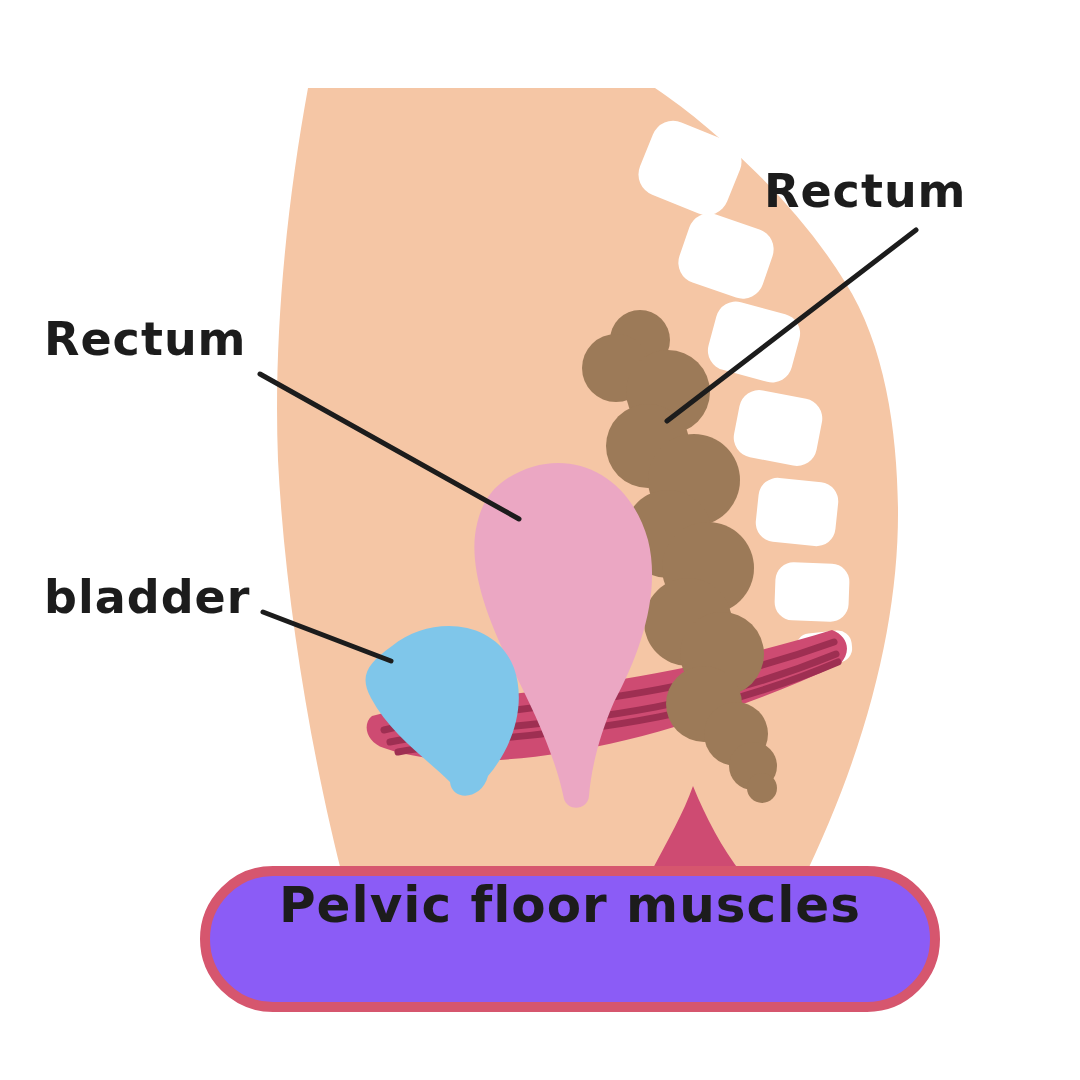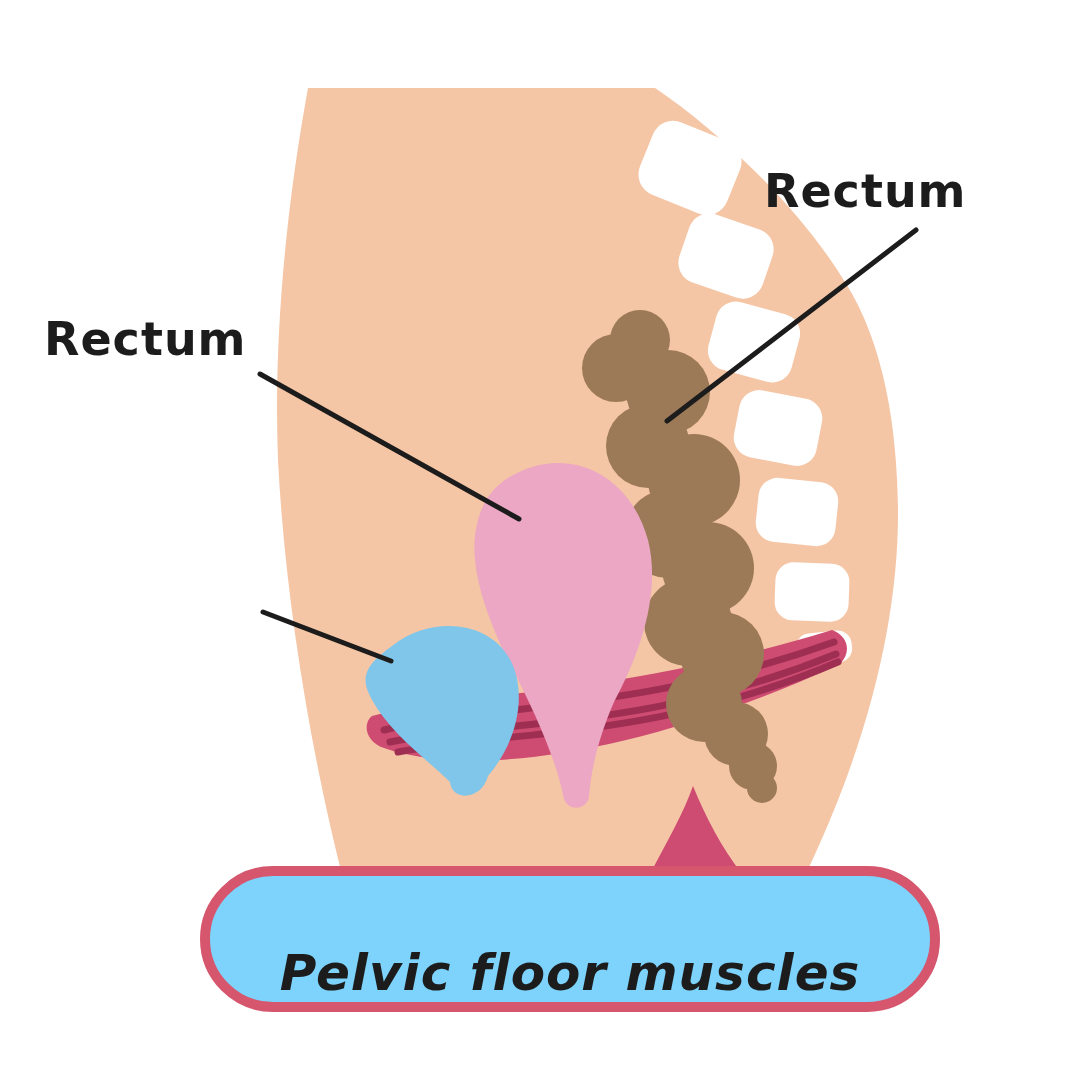--- a/index.html
+++ b/index.html
@@ -32,27 +32,26 @@
   .label-rectum  { left: 764px; top: 164px; }
   .label-uterus  { left: 44px;  top: 312px; }
   .label-bladder { left: 44px;  top: 570px; }
   .caption-box {
     position: absolute;
     left: 200px;
     top: 866px;
     width: 740px;
     height: 146px;
     box-sizing: border-box;
-    background: #7dd3fc;
+    background: #8b5cf6;
     border: 10px solid #d6566e;
     border-radius: 76px;
     display: flex;
-    align-items: flex-end;
+    align-items: flex-start;
     justify-content: center;
-    font-style: italic;
   }
   .caption-text {
     font-weight: 700;
     font-size: 50px;
     letter-spacing: 1px;
     color: #1c1c1c;
     white-space: nowrap;
   }
 </style>
 </head>
@@ -133,18 +132,19 @@
       <line x1="916" y1="230" x2="667" y2="421"></line>
       <line x1="260" y1="374" x2="519" y2="519"></line>
       <line x1="263" y1="612" x2="391" y2="661"></line>
     </g>
   </svg>
 
   <div class="label label-rectum">Rectum</div>
 
   <div class="label label-uterus">Rectum</div>
 
+  <div class="label label-bladder">bladder</div>
 
   <div class="caption-box">
     <span class="caption-text">Pelvic floor muscles</span>
   </div>
 
 </div>
 
 </body></html>

